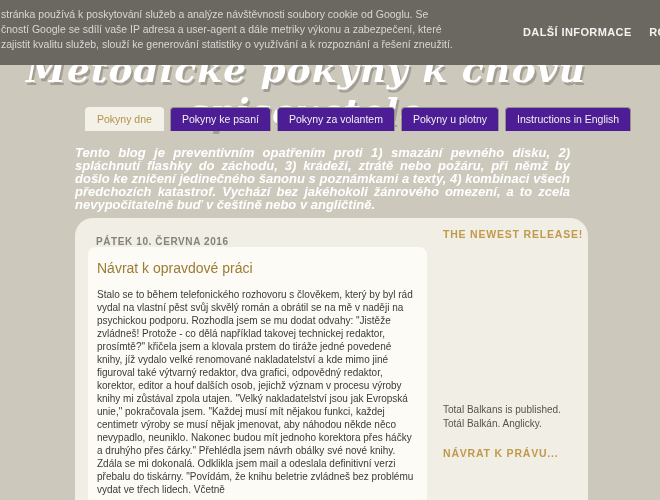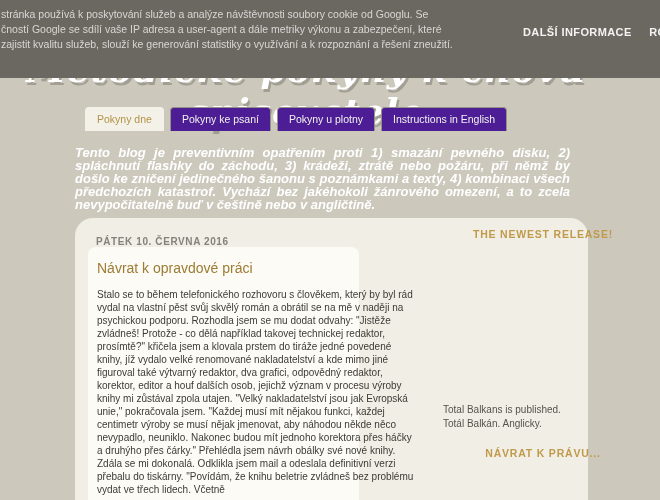--- a/index.html
+++ b/index.html
@@ -4,21 +4,21 @@
 <style>
   html,body { margin:0; padding:0; }
   .screen {
     position:relative; width:660px; height:500px; overflow:hidden;
     background:#ccc8bc;
     font-family:"Liberation Sans", sans-serif;
   }
 
   
   .cookie-bar {
-    position:absolute; top:0; left:0; width:660px; height:78px;
+    position:absolute; top:0; left:0; width:660px; height:65px;
     background:#6b6862; z-index:10;
   }
   .cookie-text {
     position:absolute; top:7px; left:1px;
     font-size:10.5px; line-height:15px; color:#d9d7d4; white-space:nowrap;
   }
   .cookie-actions {
     position:absolute; top:26px; left:523px; white-space:nowrap;
     font-size:11px; font-weight:bold; letter-spacing:0.4px; color:#f4f3f1;
   }
@@ -53,52 +53,53 @@
   
   .content-card {
     position:absolute; top:218px; left:75px; width:513px; height:282px;
     background:#f1eee5; border-radius:18px 18px 0 0;
   }
   .post-date {
     position:absolute; top:10px; left:21px;
     font-size:10px; font-weight:bold; letter-spacing:0.6px; color:#85827b;margin-top:8px;
   }
   .post-card {
-    position:absolute; top:29px; left:13px; bottom:0; width:271px;
+    position:absolute; top:29px; left:13px; bottom:0; width:339px;
     background:#fcfbf6; border-radius:8px 8px 0 0;
   }
   .post-title {
     position:absolute; top:13px; left:9px; margin:0;
     font-size:14px; font-weight:400; color:#9c7c33; cursor:pointer;
   }
   .post-body {
     position:absolute; top:41px; left:9px; width:322px; margin:0;
     font-size:10px; line-height:13px; color:#3c3b37;
   }
 
   
   .sidebar { position:absolute; top:10px; left:368px; width:200px; }
   .sidebar-heading {
     margin:0; font-size:10.5px; font-weight:bold; letter-spacing:0.8px;
-    color:#c09a4b; line-height:13px;text-align:center;
+    color:#c09a4b; line-height:13px;
   }
   .release-image-placeholder { height:162px; }
   .sidebar-caption { margin:0; font-size:10px; line-height:13.5px; color:#55534d; }
   .sidebar-link { margin:17px 0 0 0; cursor:pointer; }
 </style>
 </head>
 <body>
 
 <div class="screen">
 
   <h1 class="blog-title">Metodické pokyny k chovu spisovatele</h1>
 
   <nav class="tabs">
     <div class="tab active">Pokyny dne</div>
     <div class="tab">Pokyny ke psaní</div>
+    <div class="tab">Pokyny za volantem</div>
     <div class="tab">Pokyny u plotny</div>
     <div class="tab">Instructions in English</div>
   </nav>
 
   <p class="intro">Tento blog je preventivním opatřením proti 1) smazání pevného disku, 2) spláchnutí flashky do záchodu, 3) krádeži, ztrátě nebo požáru, při němž by došlo ke zničení jedinečného šanonu s poznámkami a texty, 4) kombinaci všech předchozích katastrof. Vychází bez jakéhokoli žánrového omezení, a to zcela nevypočitatelně buď v češtině nebo v angličtině.</p>
 
   <div class="content-card">
 
     <div class="post-date">PÁTEK 10. ČERVNA 2016</div>
 

